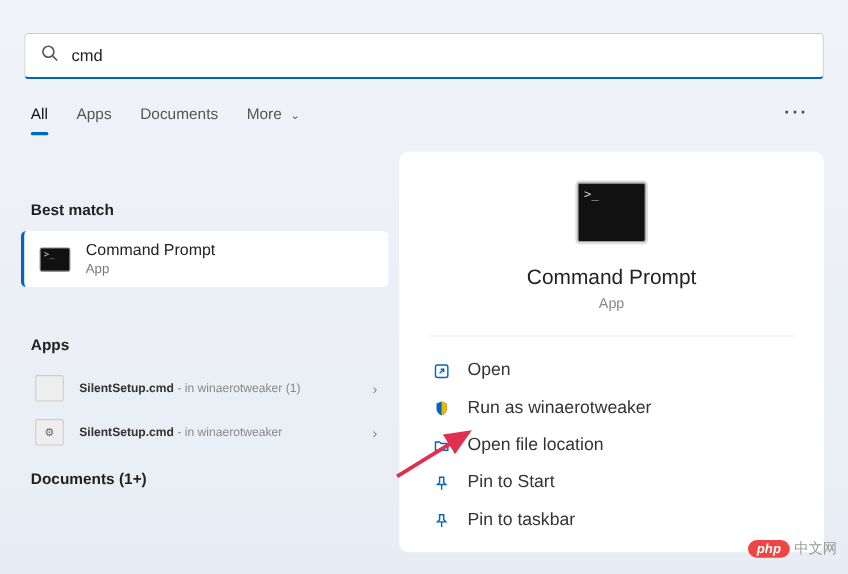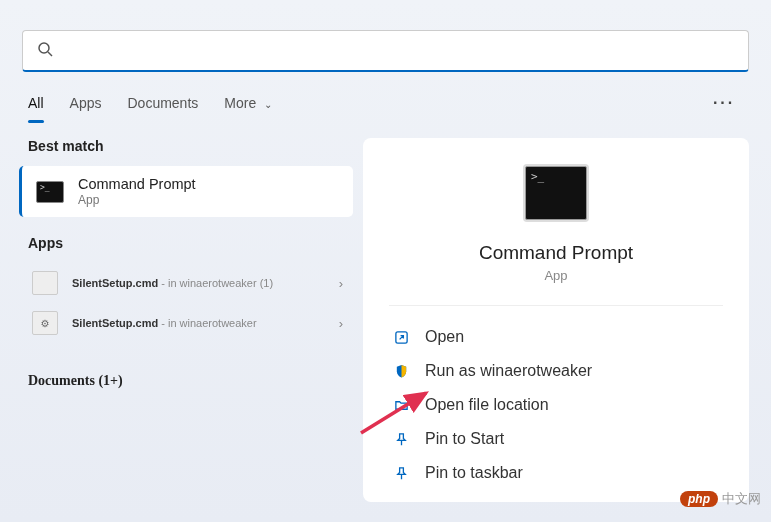--- a/index.html
+++ b/index.html
@@ -8,54 +8,55 @@
     .search-box { background: #fff; border: 1px solid #ccc; border-bottom: 2px solid #0067c0; border-radius: 4px; display: flex; align-items: center; padding: 8px 14px; height: 42px; }
     .search-box input { border: none; outline: none; font-size: 15px; flex: 1; margin-left: 12px; color: #222; }
     .search-icon { color: #555; }
     .tabs { display: flex; align-items: center; padding: 0 28px; gap: 26px; position: relative; justify-content: center; }
     .tab { font-size: 14px; color: #555; padding: 8px 0; cursor: pointer; position: relative; }
     .tab.active { color: #111; font-weight: 500; }
     .tab.active::after { content: ''; position: absolute; bottom: -4px; left: 0; right: 0; margin: 0 auto; width: 16px; height: 3px; background: #0067c0; border-radius: 2px; }
     .more-dots { margin-left: auto; color: #444; padding: 8px; letter-spacing: 2px; font-weight: bold; cursor: pointer; }
     .content { display: flex; padding: 18px 22px 0 22px; gap: 10px; }
     .left-col { flex: 1; min-width: 0; }
-    .section-title { font-size: 14px; font-weight: 600; color: #222; margin-bottom: 12px; padding-left: 6px; }
+    .section-title { font-size: 14px; font-weight: 600; color: #222; margin-bottom: 12px; padding-left: 6px; margin-top: 44px; }
     .best-match-item { background: #fff; border-radius: 5px; padding: 10px 14px; display: flex; align-items: center; gap: 14px; margin-bottom: 18px; border-left: 3px solid #0067c0; margin-left: -3px; }
     .cmd-icon-small { width: 28px; height: 22px; background: #111; border: 1px solid #888; border-radius: 2px; position: relative; }
     .cmd-icon-small::before { content: '>_'; position: absolute; top: 1px; left: 3px; color: #ccc; font-size: 8px; font-family: monospace; }
     .item-text .title { font-size: 14.5px; color: #222; }
     .item-text .subtitle { font-size: 12px; color: #777; margin-top: 1px; }
     .app-list-item { display: flex; align-items: center; gap: 14px; padding: 8px 10px; cursor: pointer; }
     .file-icon { width: 26px; height: 24px; background: #eee; border: 1px solid #ccc; border-radius: 2px; display: flex; align-items: center; justify-content: center; font-size: 10px; color: #666; }
     .app-list-text { flex: 1; font-size: 11px; color: #333; }
     .app-list-text .loc { color: #888; font-weight: 300; }
     .chevron { color: #888; font-size: 13px; }
     .right-col { width: 386px; background: #fff; border-radius: 8px; padding: 28px 26px 12px 26px; }
     .preview-icon { width: 62px; height: 54px; background: #111; border: 1px solid #999; margin: 0 auto; border-radius: 2px; position: relative; box-shadow: 0 0 0 2px #ddd; }
     .preview-icon::before { content: '>_'; position: absolute; top: 3px; left: 5px; color: #ccc; font-size: 11px; font-family: monospace; }
     .preview-title { text-align: center; font-size: 19px; color: #222; margin-top: 22px; }
     .preview-subtitle { text-align: center; font-size: 13px; color: #888; margin-top: 4px; margin-bottom: 22px; }
     .divider { height: 1px; background: #eee; margin-bottom: 14px; }
     .action-item { display: flex; align-items: center; gap: 16px; padding: 8px 4px; cursor: pointer; font-size: 16px; color: #333; }
     .action-icon { width: 16px; height: 16px; display: flex; align-items: center; justify-content: center; color: #0067c0; }
     .arrow-annotation { position: absolute; left: 356px; top: 388px; pointer-events: none; }
     .watermark { position: absolute; right: 10px; bottom: 14px; display: flex; align-items: center; gap: 4px; font-size: 13px; color: #999; }
-    .watermark .php { background: #c2410c; color: #fff; font-weight: bold; font-style: italic; padding: 1px 8px; border-radius: 10px; font-size: 12px; }
+    .watermark .php { background: #ef4444; color: #fff; font-weight: bold; font-style: italic; padding: 1px 8px; border-radius: 10px; font-size: 12px; }
   </style>
 </head>
 <body>
 
 <div class="search-container">
   <div class="search-box">
     <span class="search-icon">
       <svg width="16" height="16" viewBox="0 0 16 16" fill="none" stroke="currentColor" stroke-width="1.5">
           <circle cx="7" cy="7" r="5"></circle>
           <line x1="11" y1="11" x2="15" y2="15"></line>
         </svg>
     </span>
+    <input type="text" value="cmd" style="">
   </div>
 </div>
 
 <div class="tabs">
   <div class="tab active">All</div>
   <div class="tab">Apps</div>
   <div class="tab">Documents</div>
   <div class="tab">
     <span>More</span>
     <span style="margin-left:4px;font-size:10px;">⌄</span>
@@ -85,21 +86,21 @@
     </div>
     <div class="app-list-item">
       <div class="file-icon">⚙</div>
       <div class="app-list-text">
         <b>SilentSetup.cmd</b>
         <span class="loc"> - <span>in winaerotweaker</span></span>
       </div>
       <span class="chevron">›</span>
     </div>
 
-    <div class="section-title" style="margin-top:30px;font-family:Liberation Serif, serif;">Documents (1+)</div>
+    <div class="section-title" style="margin-top:14px;">Documents (1+)</div>
   </div>
 
   <div class="right-col">
     <div class="preview-icon"></div>
     <div class="preview-title">Command Prompt</div>
     <div class="preview-subtitle">App</div>
     <div class="divider"></div>
 
     <div class="action-item">
       <span class="action-icon">

